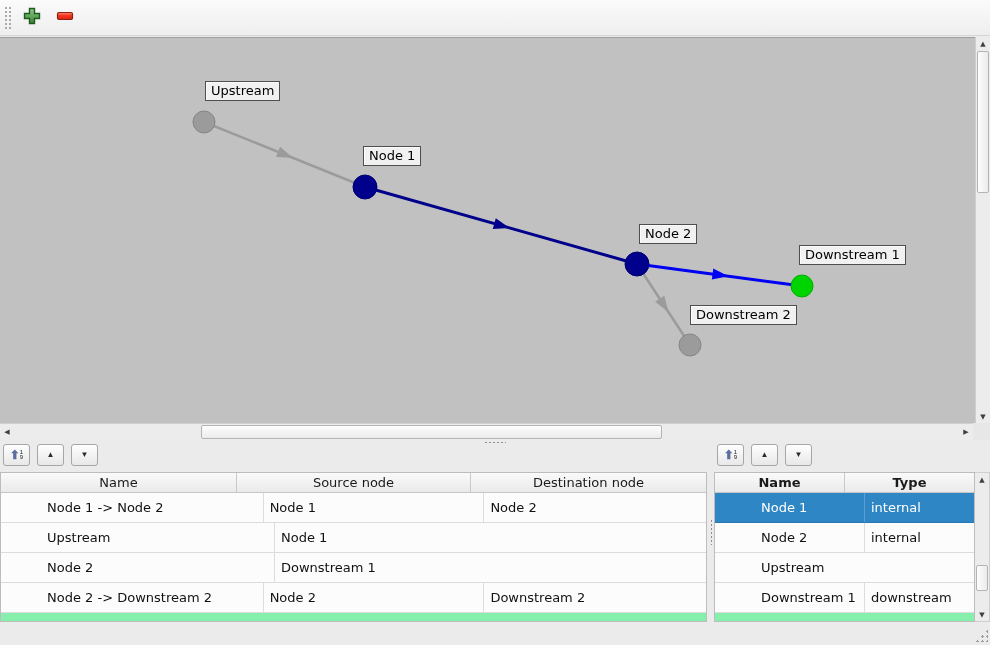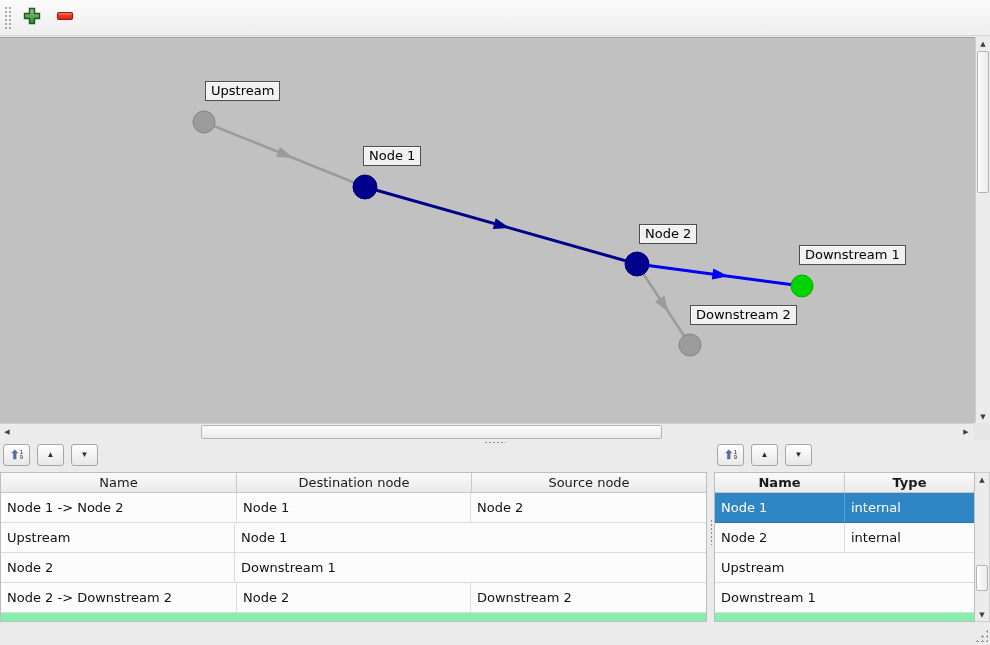--- a/index.html
+++ b/index.html
@@ -58,21 +58,21 @@
   .sort-arrow { font-size:12px; color:#5c6da0; font-weight:bold; }
   .sort-digits { display:flex; flex-direction:column; font-size:6px; color:#222; margin-left:0px; }
   .sort-digits span { line-height:5px; }
 
   .tbl { border:1px solid #bdbdbd; background:#86efac; overflow:hidden; }
   .tbl-header { display:flex; height:20px; background:linear-gradient(#fafafa,#eaeaea);
     border-bottom:1px solid #c6c6c6; }
   .th { display:flex; align-items:center; justify-content:center; font-size:13px; color:#1a1a1a;
     border-right:1px solid #c9c9c9; cursor:pointer; }
   .th:last-child { border-right:none; }
-  .tr { display:flex; height:30px; border-bottom:1px solid #dcdcdc; background:#fcfcfc; cursor:pointer; }
+  .tr { display:flex; height:30px; border-bottom:1px solid #dcdcdc; background:#fcfcfc; cursor:pointer;padding-left:40px; }
   .td { display:flex; align-items:center; padding-left:6px; font-size:13px; color:#111;
     border-right:1px solid #dcdcdc; overflow:hidden; }
   .td:last-child { border-right:none; }
   .tr.sel { background:#2f86c4; border-bottom-color:#2a78b2; }
   .tr.sel .td { color:#ffffff; border-right-color:#5ba0d4; }
 
   #edges-panel { left:0; width:708px; }
   #edges-table { width:707px; height:150px; margin-top:2px; }
   #edges-table .c0 { width:236px; } #edges-table .c1 { width:234px; } #edges-table .c2 { width:235px; }
 
@@ -172,22 +172,22 @@
     <button class="p-btn">
       <span class="arrow-glyph">▲</span>
     </button>
     <button class="p-btn">
       <span class="arrow-glyph">▼</span>
     </button>
   </div>
   <div class="tbl" id="edges-table">
       <div class="tbl-header">
         <div class="th c0">Name</div>
+        <div class="th c1">Source node</div>
         <div class="th c2">Destination node</div>
-        <div class="th c1">Source node</div>
       </div>
       <div class="tr">
         <div class="td c0">Node 1 -&gt; Node 2</div>
         <div class="td c1">Node 1</div>
         <div class="td c2">Node 2</div>
       </div>
       <div class="tr">
         <div class="td c1">Upstream</div>
         <div class="td c2">Node 1</div>
       </div>
@@ -237,20 +237,21 @@
         </div>
         <div class="tr">
           <div class="td c0">Node 2</div>
           <div class="td c1">internal</div>
         </div>
         <div class="tr">
           <div class="td c0">Upstream</div>
         </div>
         <div class="tr">
           <div class="td c0">Downstream 1</div>
+          <div class="td c1">downstream</div>
         </div>
       </div>
     <div class="nodes-sb">
       <div class="sb-arrow" style="top:0;">▲</div>
       <div class="sb-thumb" id="nt-thumb" style="left: 1px; right: 1px; top: 92px; height: 26px;"></div>
       <div class="sb-arrow" style="bottom:0;">▼</div>
     </div>
   </div>
 </div>
 

